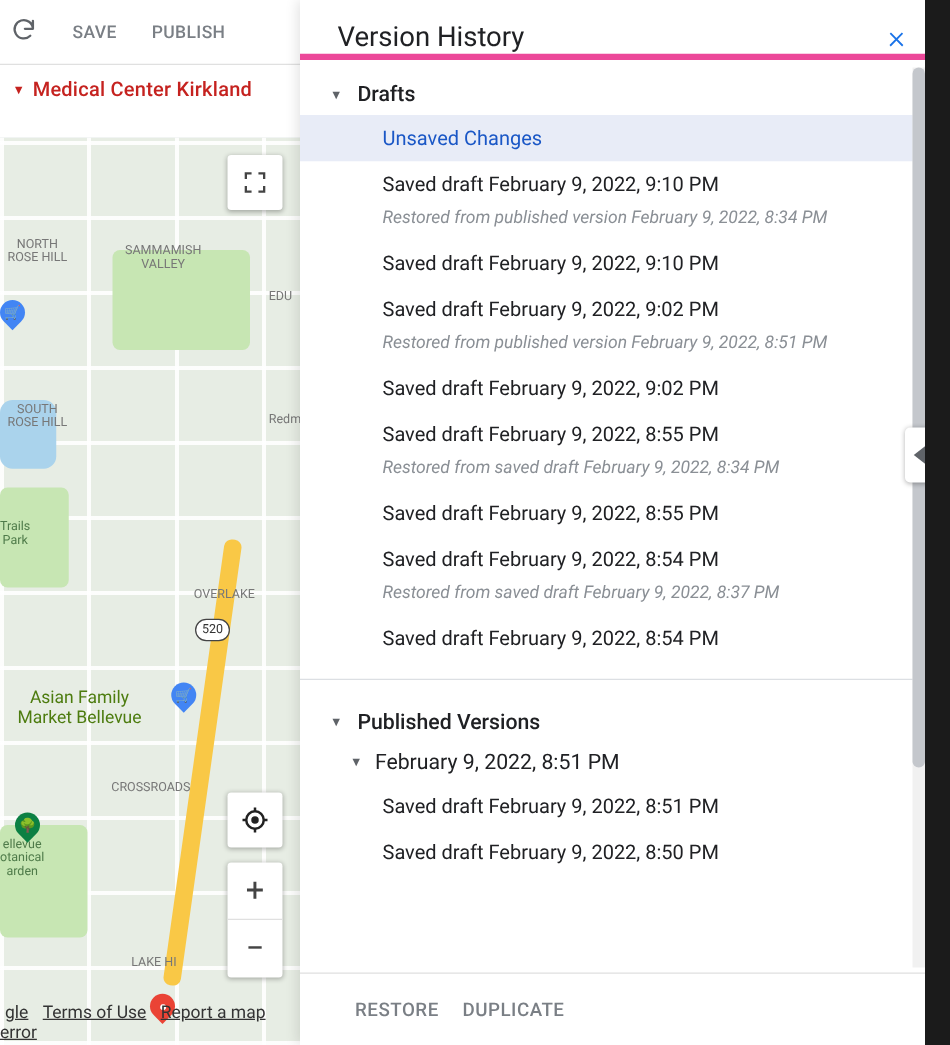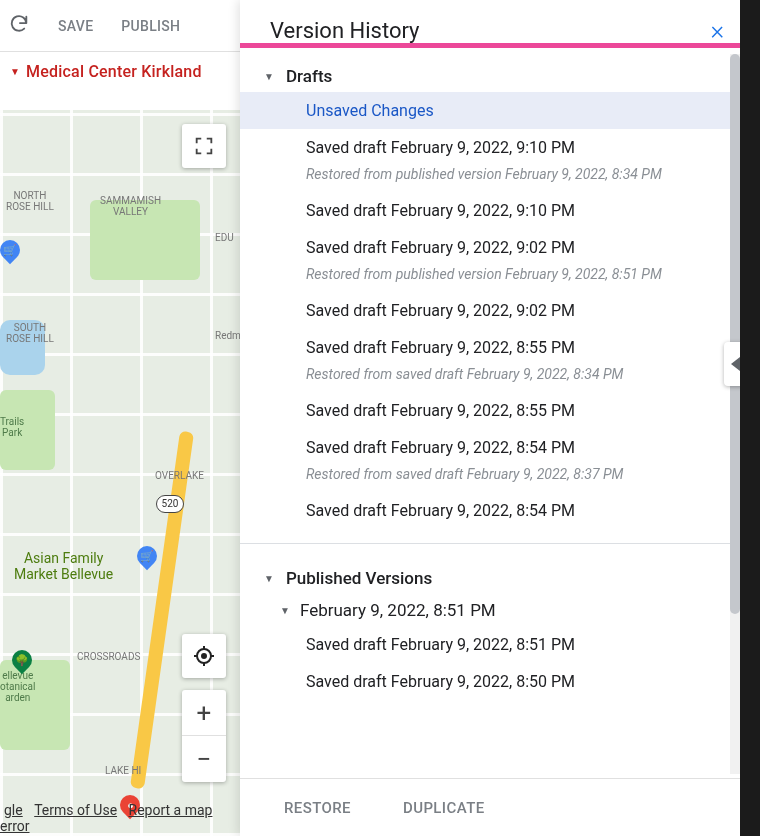--- a/index.html
+++ b/index.html
@@ -81,21 +81,21 @@
             background:#f9c846; transform:rotate(8deg); border-radius:6px; }
 
   .map-label{ position:absolute; font-size:10px; color:#777; white-space:pre; text-align:center; pointer-events:none;}
   .map-label.ml1{ left:6px;  top:80px; }
   .map-label.ml2{ left:100px;top:85px; }
   .map-label.ml3{ left:215px;top:122px;}
   .map-label.ml4{ left:6px;  top:212px;}
   .map-label.ml5{ left:215px;top:220px;}
   .map-label.ml6{ left:0;    top:273px; color:#4f7b4a;margin-top:33px;}
   .map-label.ml7{ left:155px;top:360px;}
-  .map-label.ml8{ left:77px; top:515px;margin-top:26px;}
+  .map-label.ml8{ left:89px; top:515px;}
   .map-label.ml9{ left:14px; top:440px; color:#4d7c0f; font-size:14px;}
   .map-label.ml10{left:0;    top:560px; color:#4f7b4a;}
   .map-label.ml11{left:105px;top:655px;}
   .hwy-shield{ position:absolute; left:156px; top:385px; width:28px; height:18px;
                background:#fff; border:1.5px solid #444; border-radius:9px;
                font-size:10px; text-align:center; line-height:16px; color:#333;}
 
   .marker{ position:absolute; width:20px; height:20px; border-radius:50% 50% 50% 0;
            transform:rotate(-45deg); display:flex; align-items:center; justify-content:center;}
   .marker span{ transform:rotate(45deg); font-size:11px; color:#fff;}
@@ -156,21 +156,21 @@
   }
   .divider{ border:none; border-top:1px solid #dcdfe3; margin:14px 0 18px 0;}
   .pub-date{
     display:flex; align-items:center; gap:10px;
     padding:6px 0 6px 40px;
     font-size:17px;
   }
   .pub-date .chev{ font-size:10px; color:#5f6368; cursor:pointer;}
   .sheet-ft{
     height:58px; border-top:1px solid #e0e0e0;
-    display:flex; align-items:center; gap:52px;
+    display:flex; align-items:center; gap:19px;
     padding-left:44px;
   }
   .ft-btn{
     font-size:15px; font-weight:500; letter-spacing:.4px;
     color:#7a7f85; cursor:pointer;
   }
 
   
   .right-rail{
     position:absolute; right:0; top:0; width:20px; height:836px;

